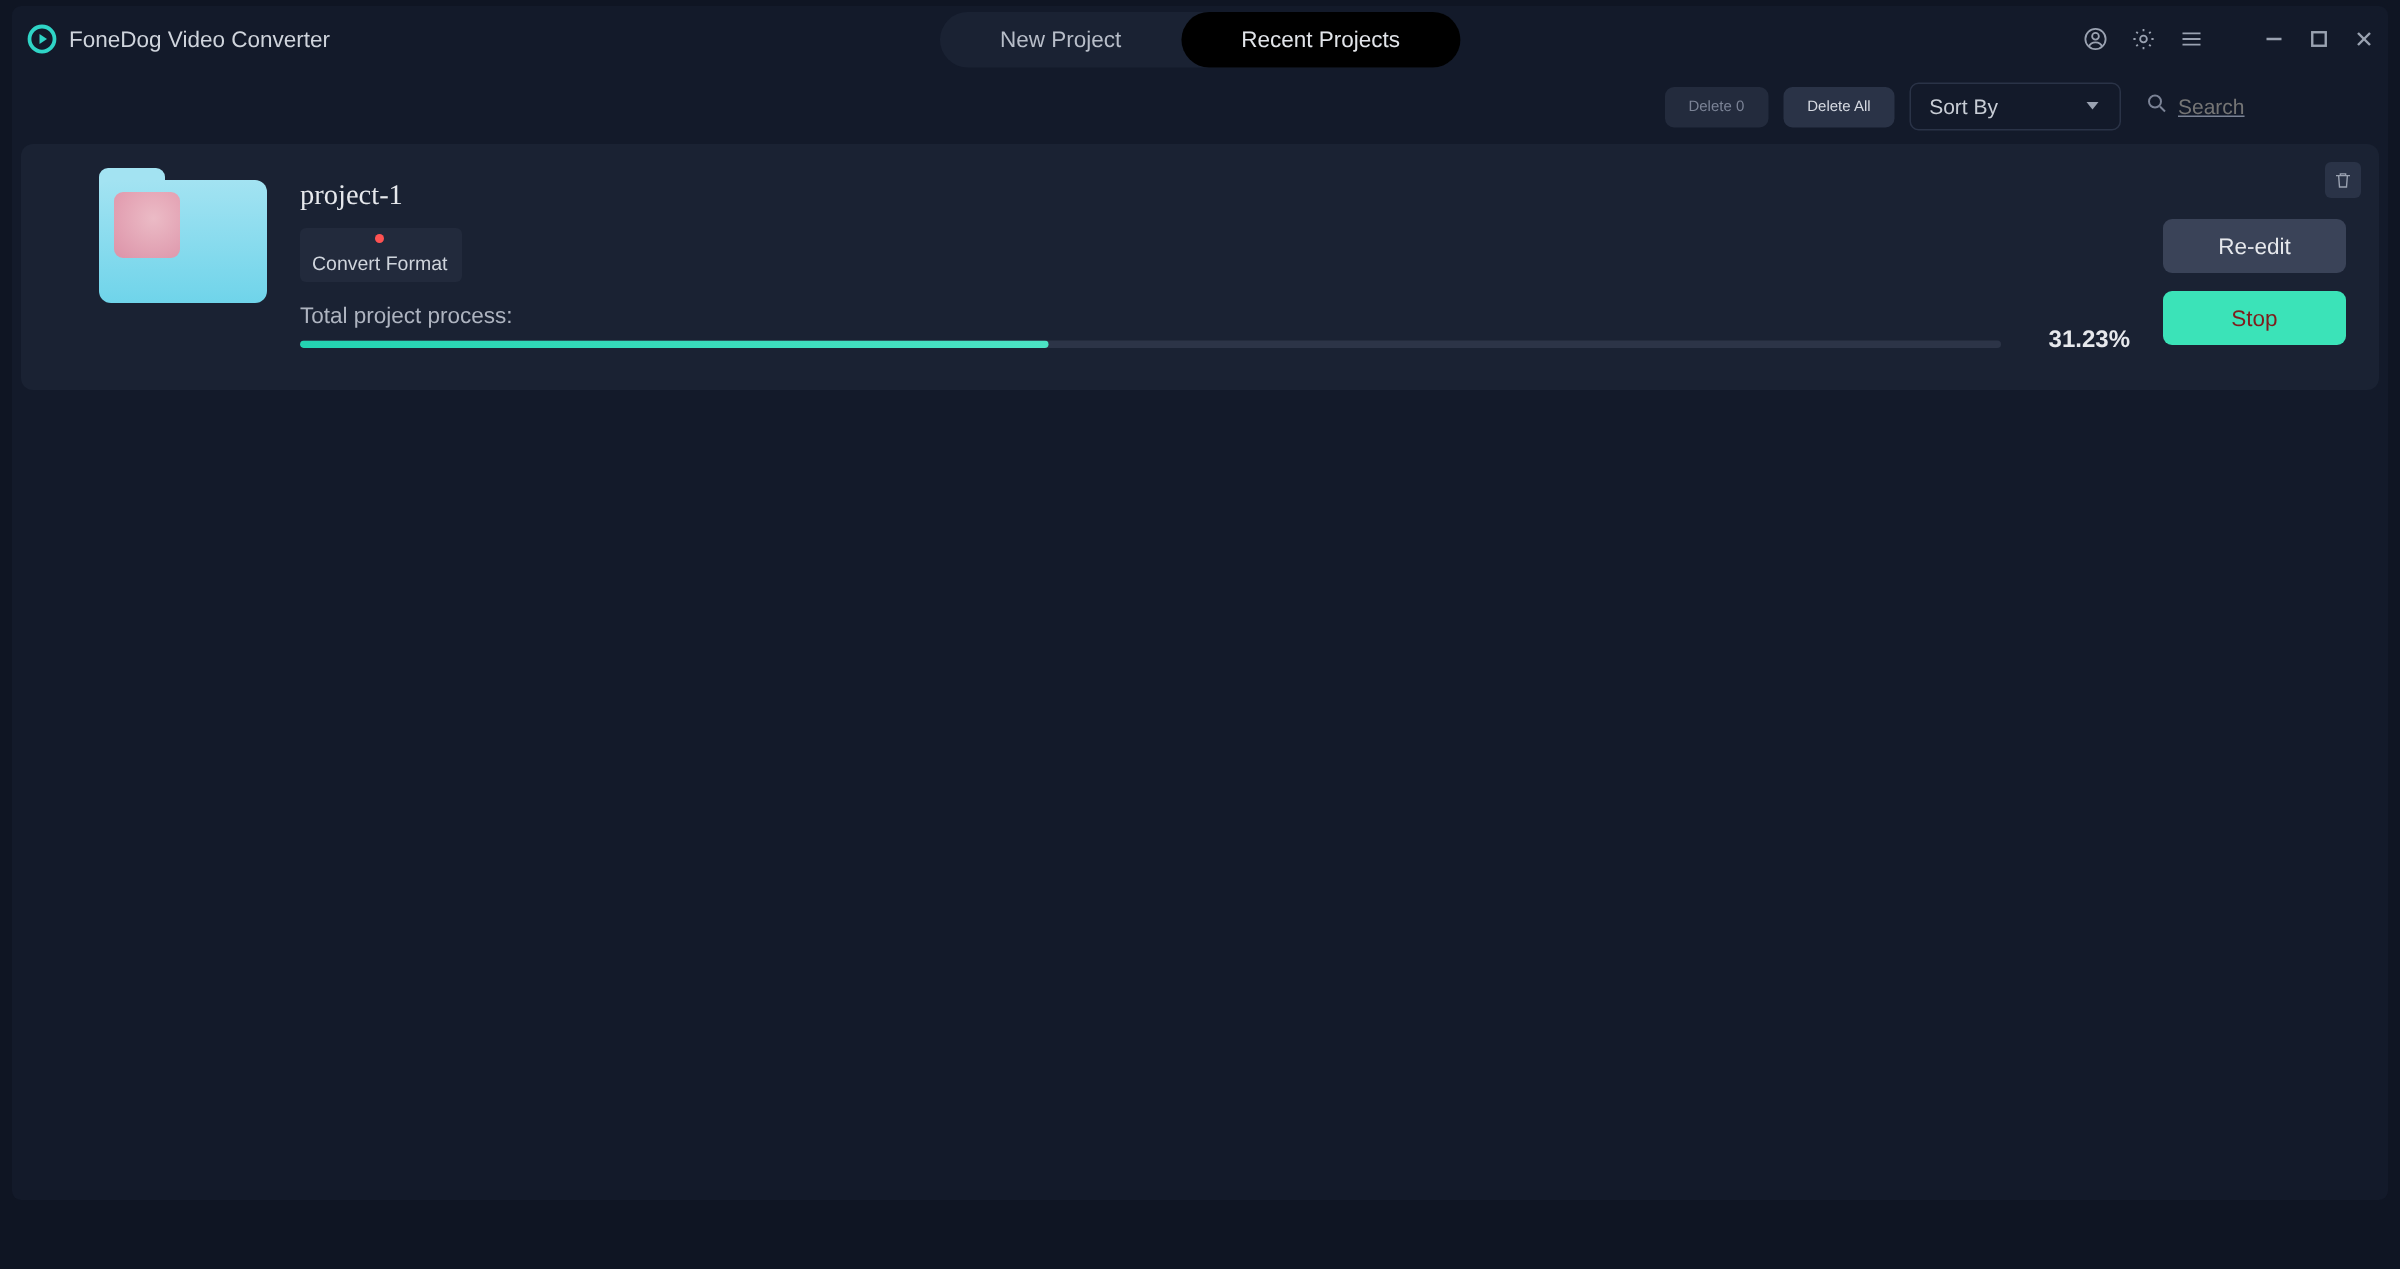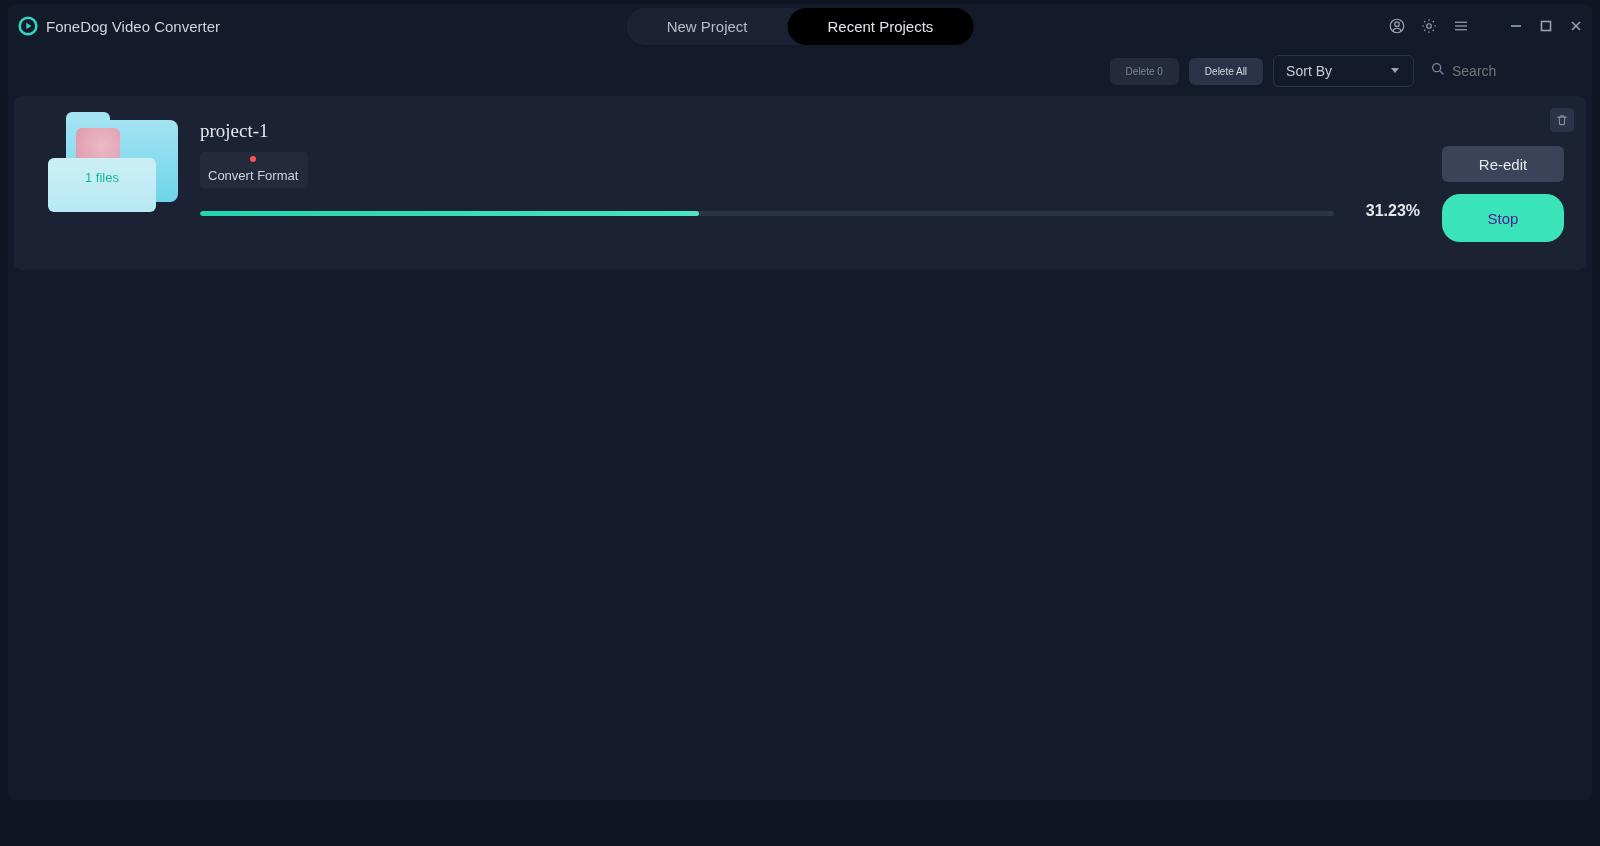--- a/index.html
+++ b/index.html
@@ -112,20 +112,21 @@
     min-width: 130px;
     justify-content: space-between;
   }
   .sort-by svg { width: 12px; height: 12px; fill: #9aa2b1; }
   .search {
     display: flex;
     gap: 6px;
     padding: 6px 6px;
     color: #7b8396;
     min-width: 150px;
+    text-decoration: underline;
   }
   .search input {
     background: transparent;
     border: none;
     color: #c8cdd5;
     font-size: 14px;
     outline: none;
     width: 120px;
   }
   .search svg { width:16px; height:16px; stroke:#7b8396; fill:none; stroke-width:2; }
@@ -248,24 +249,24 @@
     background: #3a4358;
     color: #e6e8ec;
     border: none;
     border-radius: 6px;
     height: 36px;
     font-size: 15px;
     cursor: pointer;
   }
   .btn-stop {
     background: #3be3b8;
-    color: #4c1d95;
+    color: #7f1d1d;
     border: none;
-    border-radius: 18px;
-    height: 48px;
+    border-radius: 6px;
+    height: 36px;
     font-size: 15px;
     font-weight: 500;
     cursor: pointer;
   }
   .trash-btn {
     position: absolute;
     right: 12px; top: 12px;
     width: 24px; height: 24px;
     background: #2a3347;
     border-radius: 4px;
@@ -364,31 +365,31 @@
       <div class="trash-btn">
         <svg viewBox="0 0 24 24">
             <path d="M4 7h16M9 7V5h6v2M7 7l1 13h8l1-13"></path>
           </svg>
       </div>
 
       <div class="project-thumb">
         <div class="folder-tab"></div>
         <div class="folder-back"></div>
         <div class="folder-img"></div>
-        <div class="folder-front">1 files</div>
       </div>
 
       <div class="project-info">
         <div class="project-title">project-1</div>
         <div class="badge">
           <span class="badge-dot"></span>
           <span>Convert Format</span>
         </div>
         <div style="display:flex; align-items:flex-end; gap:14px; margin-top:4px;">
           <div style="flex:1">
+            <div class="progress-label">Total project process:</div>
             <div class="progress-bar" style="margin-top:8px;">
               <div class="progress-fill" id="progress-fill" style="width: 44%;"></div>
             </div>
           </div>
           <div class="progress-pct" style="margin-bottom:-4px;">31.23%</div>
         </div>
       </div>
 
       <div class="project-actions">
         <button class="btn-reedit">Re-edit</button>

